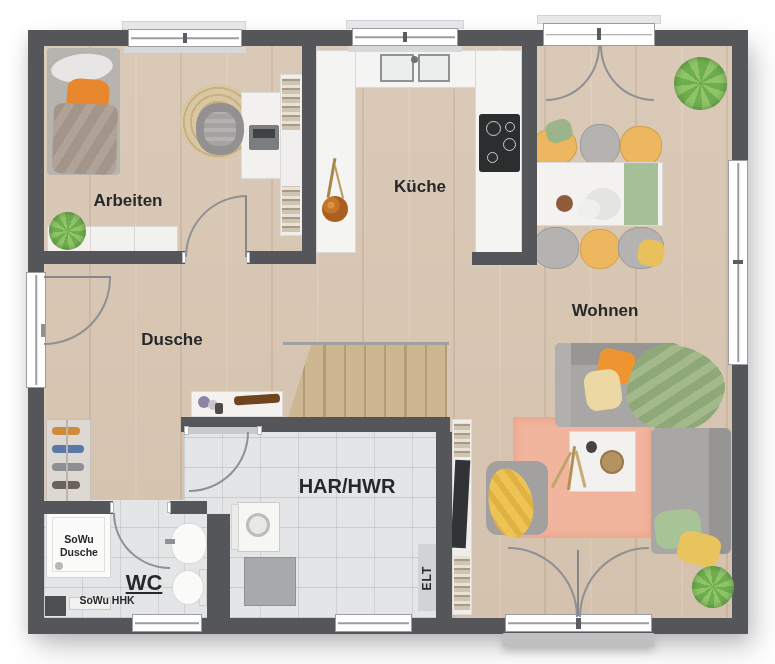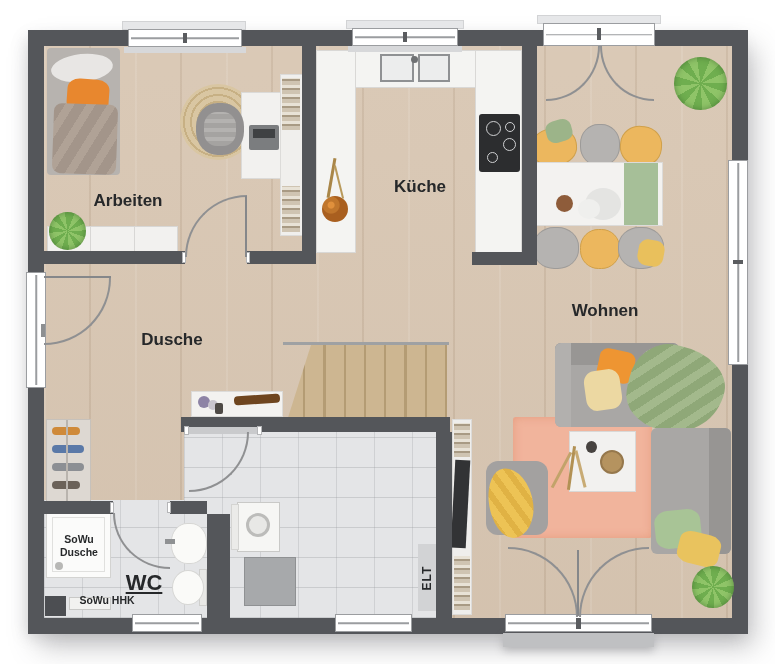--- a/index.html
+++ b/index.html
@@ -224,17 +224,18 @@
   <div class="label" style="left:427px;top:578px;font-size:12px;font-weight:700;writing-mode:vertical-rl;transform:translate(-50%,-50%) rotate(180deg);letter-spacing:1px;">ELT</div>
 
   <div class="plant" style="left:49px;top:212px;width:37px;height:38px;"></div>
   <div class="plant" style="left:674px;top:57px;width:53px;height:53px;"></div>
   <div class="plant" style="left:692px;top:566px;width:42px;height:42px;"></div>
 
   <div class="label" style="left:128px;top:201px;font-size:17px;">Arbeiten</div>
   <div class="label" style="left:420px;top:187px;font-size:17px;">Küche</div>
   <div class="label" style="left:172px;top:340px;font-size:17px;">Dusche</div>
   <div class="label" style="left:605px;top:311px;font-size:17px;">Wohnen</div>
+  <div class="label" style="left:347px;top:486px;font-size:20px;">HAR/HWR</div>
   <div class="label" style="left:144px;top:583px;font-size:22px;text-decoration:underline;">WC</div>
   <div class="label" style="left:79px;top:546px;font-size:10.5px;font-weight:700;line-height:1.2;">SoWu
 Dusche</div>
   <div class="label" style="left:107px;top:600px;font-size:10.5px;font-weight:700;">SoWu HHK</div>
 </div>
 
 </body></html>

